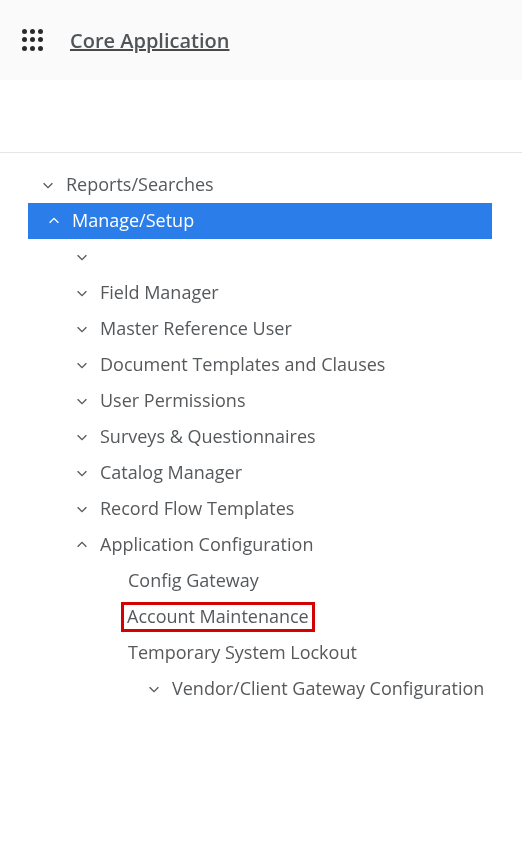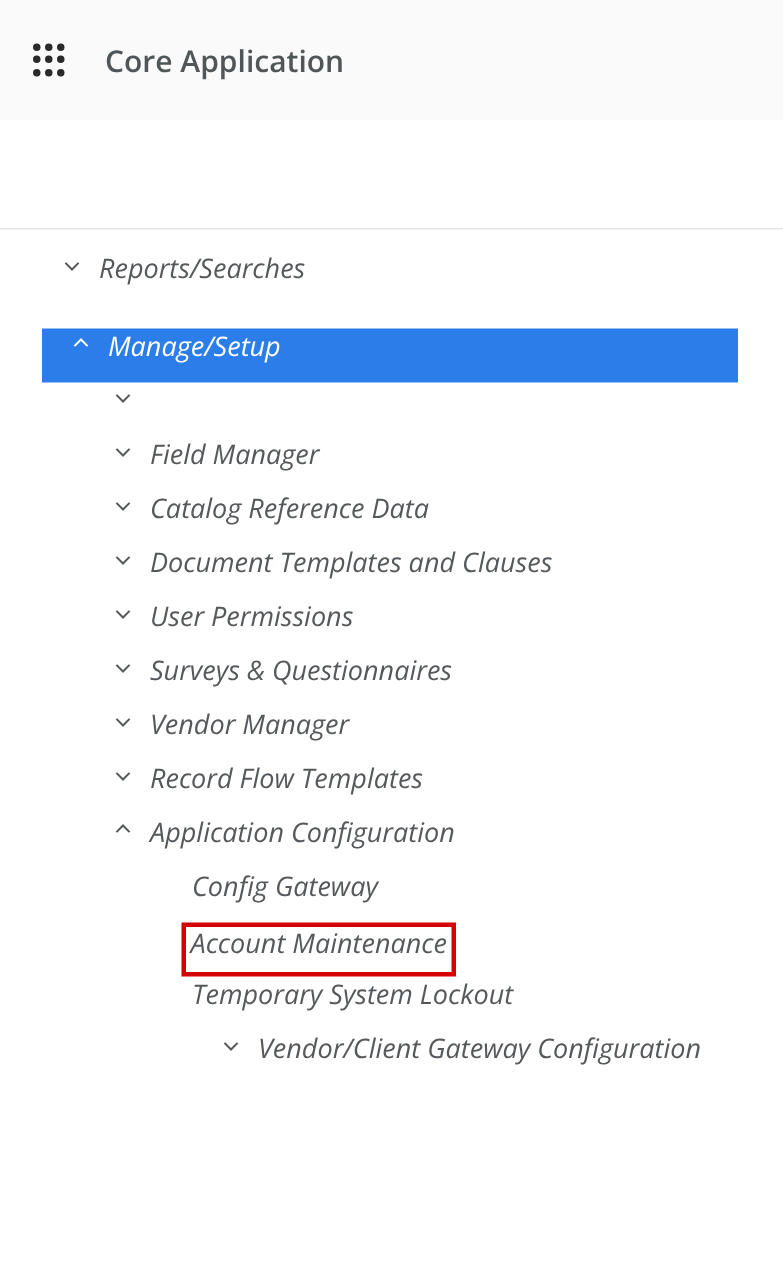--- a/index.html
+++ b/index.html
@@ -12,20 +12,21 @@
     color: #4a4a4a;
     overflow: hidden;
   }
   .header {
     height: 80px;
     display: flex;
     align-items: center;
     padding-left: 22px;
     gap: 26px;
     background: #fafafa;
+    text-decoration: underline;
   }
   .app-grid-icon {
     width: 22px;
     height: 22px;
     display: flex;
     flex-wrap: wrap;
     gap: 3px;
     cursor: pointer;
   }
   .app-grid-icon span {
@@ -47,26 +48,26 @@
   .spacer-above-tree {
     height: 72px;
   }
   .tree {
     font-size: 18px;
     color: #56595c;
     line-height: 1.2;
   }
   .row {
     display: flex;
+    align-items: center;
     min-height: 36px;
     padding-top: 2px;
     padding-bottom: 2px;
     cursor: pointer;
     box-sizing: border-box;
-    font-style: italic;
   }
   .row.selected {
     background: #2b7de9;
     color: #ffffff;
     margin-left: 28px;
     margin-right: 30px;
   }
   .row.selected .chevron { color: #ffffff; }
   .chevron {
     width: 16px;
@@ -76,21 +77,21 @@
     justify-content: center;
     color: #56595c;
     flex-shrink: 0;
   }
   .chevron svg { width: 14px; height: 14px; }
   .label { white-space: nowrap; }
   
   .lvl0 { padding-left: 40px; }
   .lvl1 { padding-left: 74px; }
   .lvl2 { padding-left: 128px; }
-  .lvl1-selected { padding-left: 18px; margin-top: 16px; } 
+  .lvl1-selected { padding-left: 18px; } 
   .gap-after-chev { width: 10px; display:inline-block; flex-shrink:0; }
   .no-chev-pad { width: 26px; display:inline-block; flex-shrink:0; }
   .highlight-box {
     outline: 3px solid #d40202;
     outline-offset: -1px;
     padding: 2px 4px;
     display: inline-block;
   }
   .lvl1-sub { padding-left: 102px; margin-left: 44px; }
 </style>
@@ -157,21 +158,21 @@
   </div>
 
 
   <div class="row lvl1">
     <span class="chevron">
       <svg viewBox="0 0 16 16" fill="none" stroke="currentColor" stroke-width="1.6">
           <polyline points="3,6 8,11 13,6"></polyline>
         </svg>
     </span>
     <span class="gap-after-chev"></span>
-    <span class="label">Catalog Reference Data</span>
+    <span class="label">Master Reference User</span>
   </div>
 
   <div class="row lvl1">
     <span class="chevron">
       <svg viewBox="0 0 16 16" fill="none" stroke="currentColor" stroke-width="1.6">
           <polyline points="3,6 8,11 13,6"></polyline>
         </svg>
     </span>
     <span class="gap-after-chev"></span>
     <span class="label">Document Templates and Clauses</span>
@@ -198,21 +199,21 @@
     <span class="label">Surveys &amp; Questionnaires</span>
   </div>
 
   <div class="row lvl1">
     <span class="chevron">
       <svg viewBox="0 0 16 16" fill="none" stroke="currentColor" stroke-width="1.6">
           <polyline points="3,6 8,11 13,6"></polyline>
         </svg>
     </span>
     <span class="gap-after-chev"></span>
-    <span class="label">Vendor Manager</span>
+    <span class="label">Catalog Manager</span>
   </div>
 
   <div class="row lvl1">
     <span class="chevron">
       <svg viewBox="0 0 16 16" fill="none" stroke="currentColor" stroke-width="1.6">
           <polyline points="3,6 8,11 13,6"></polyline>
         </svg>
     </span>
     <span class="gap-after-chev"></span>
     <span class="label">Record Flow Templates</span>

